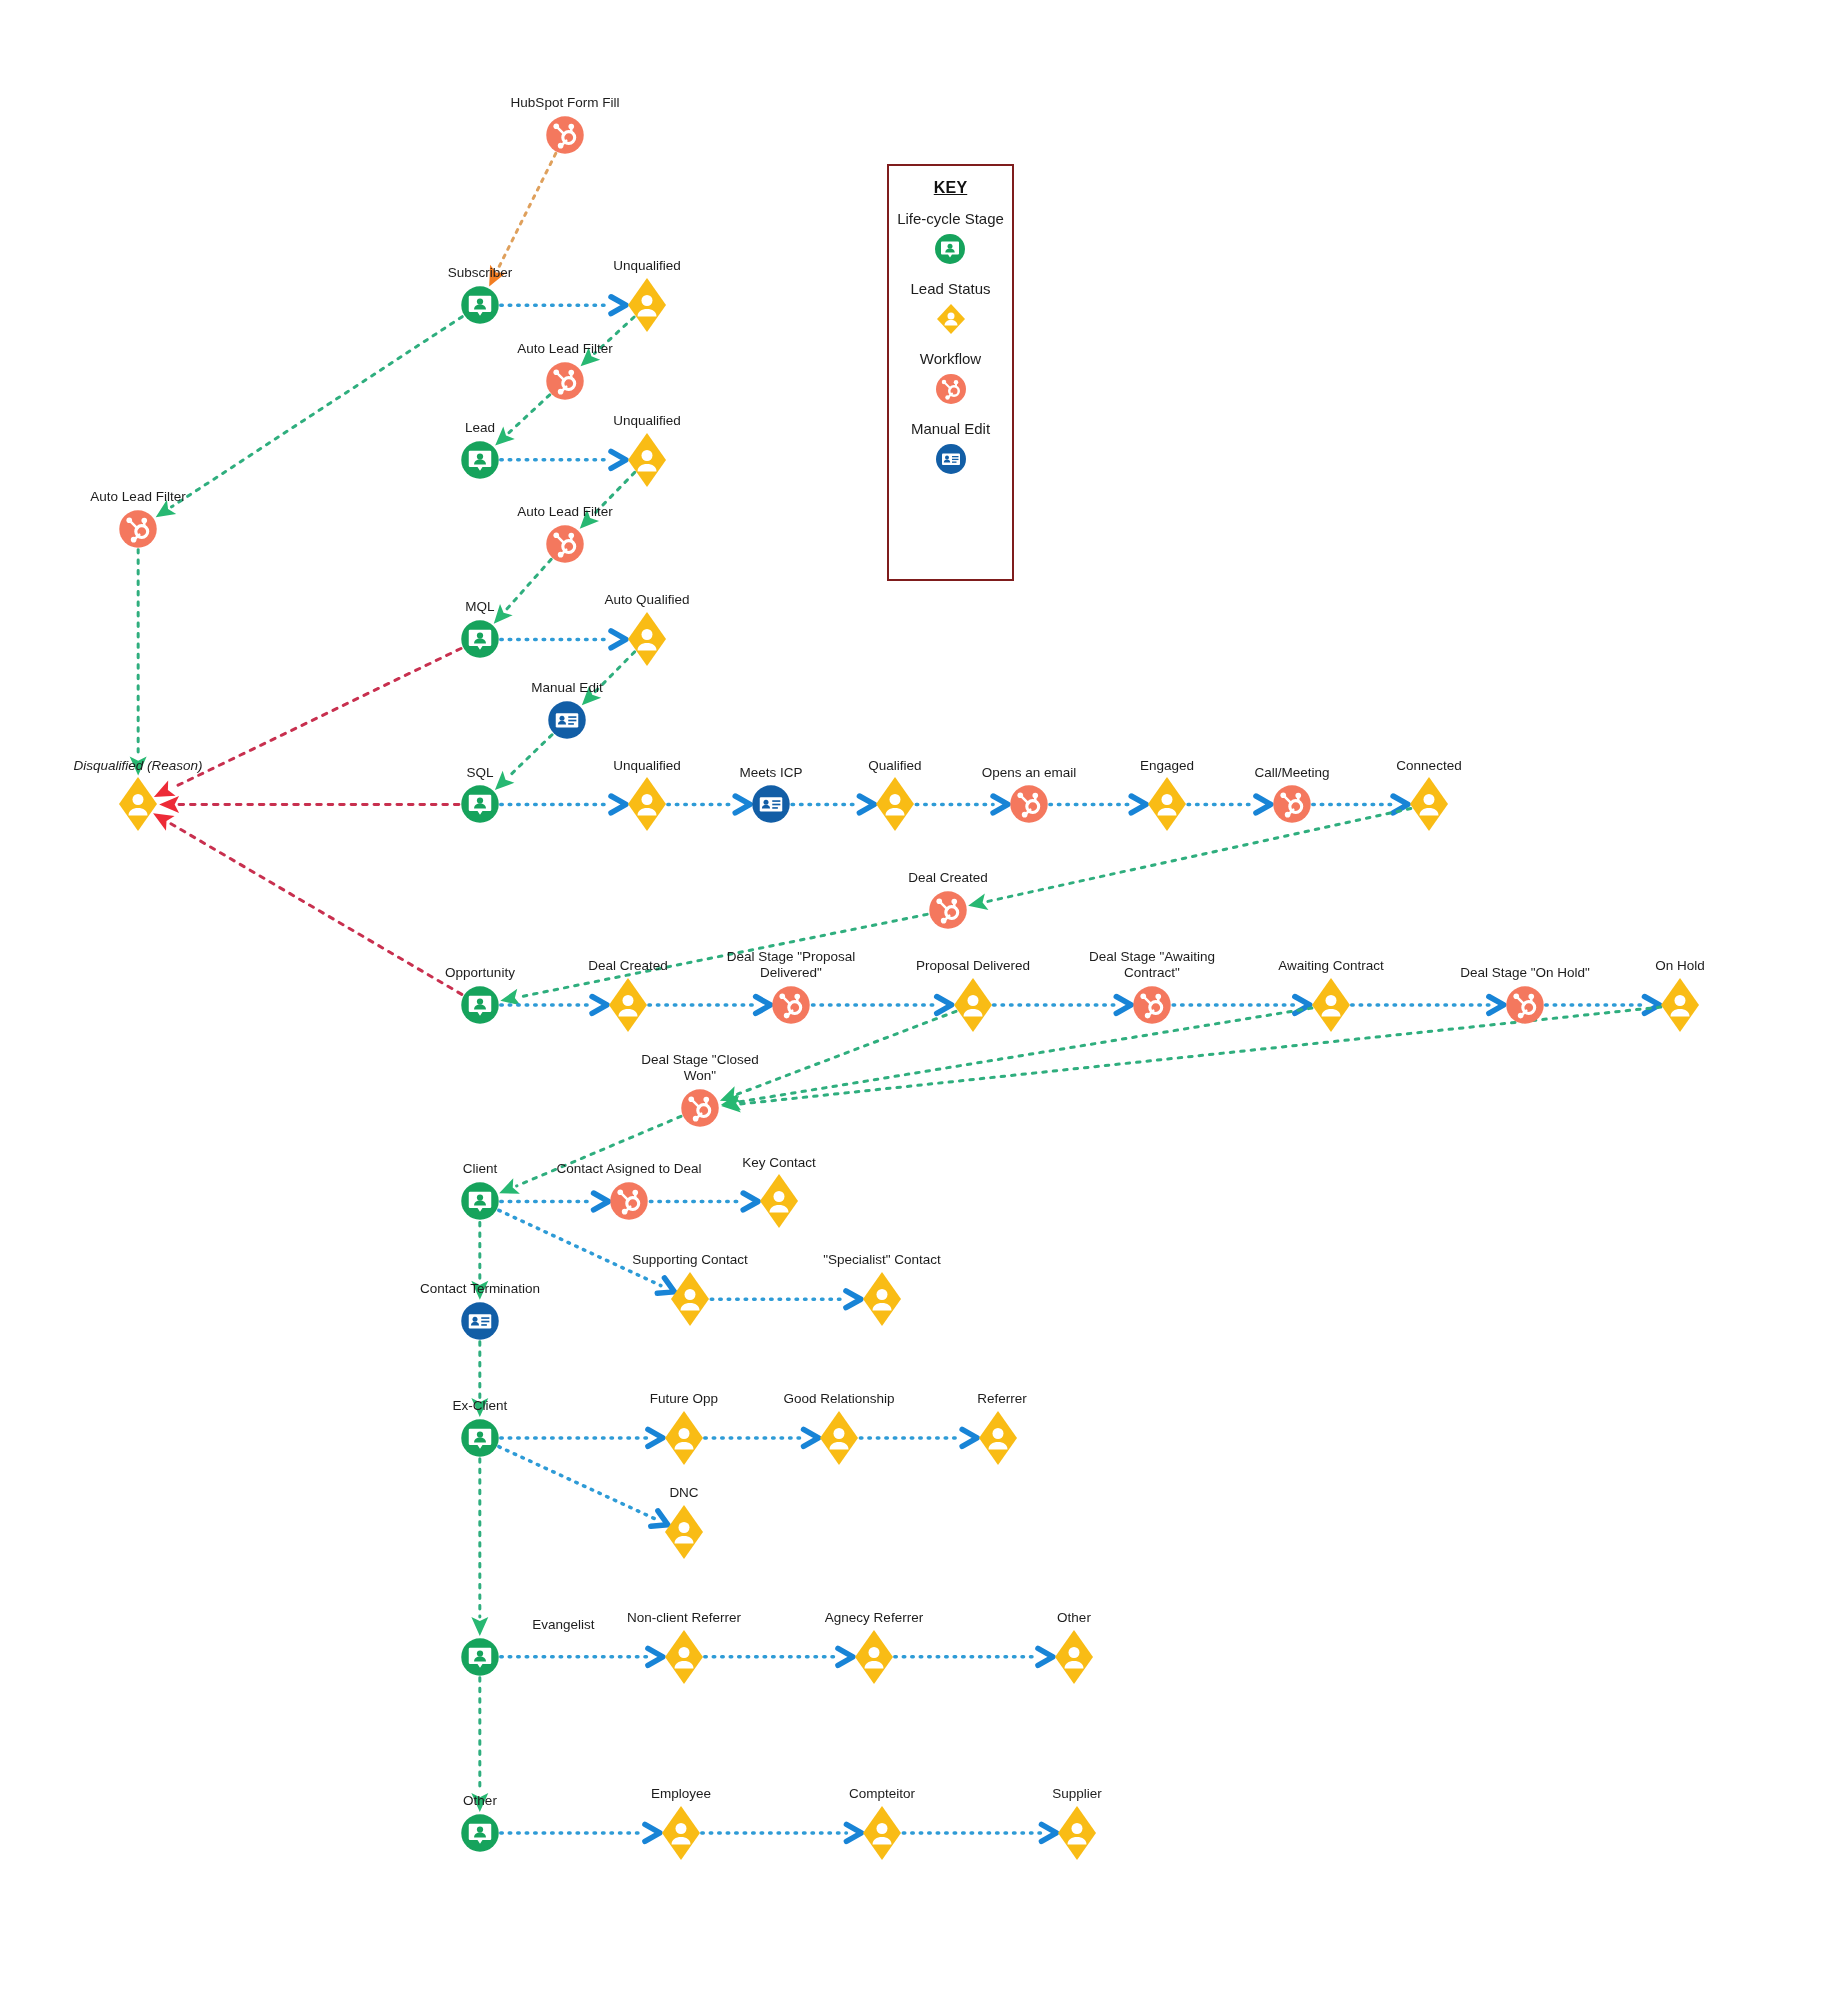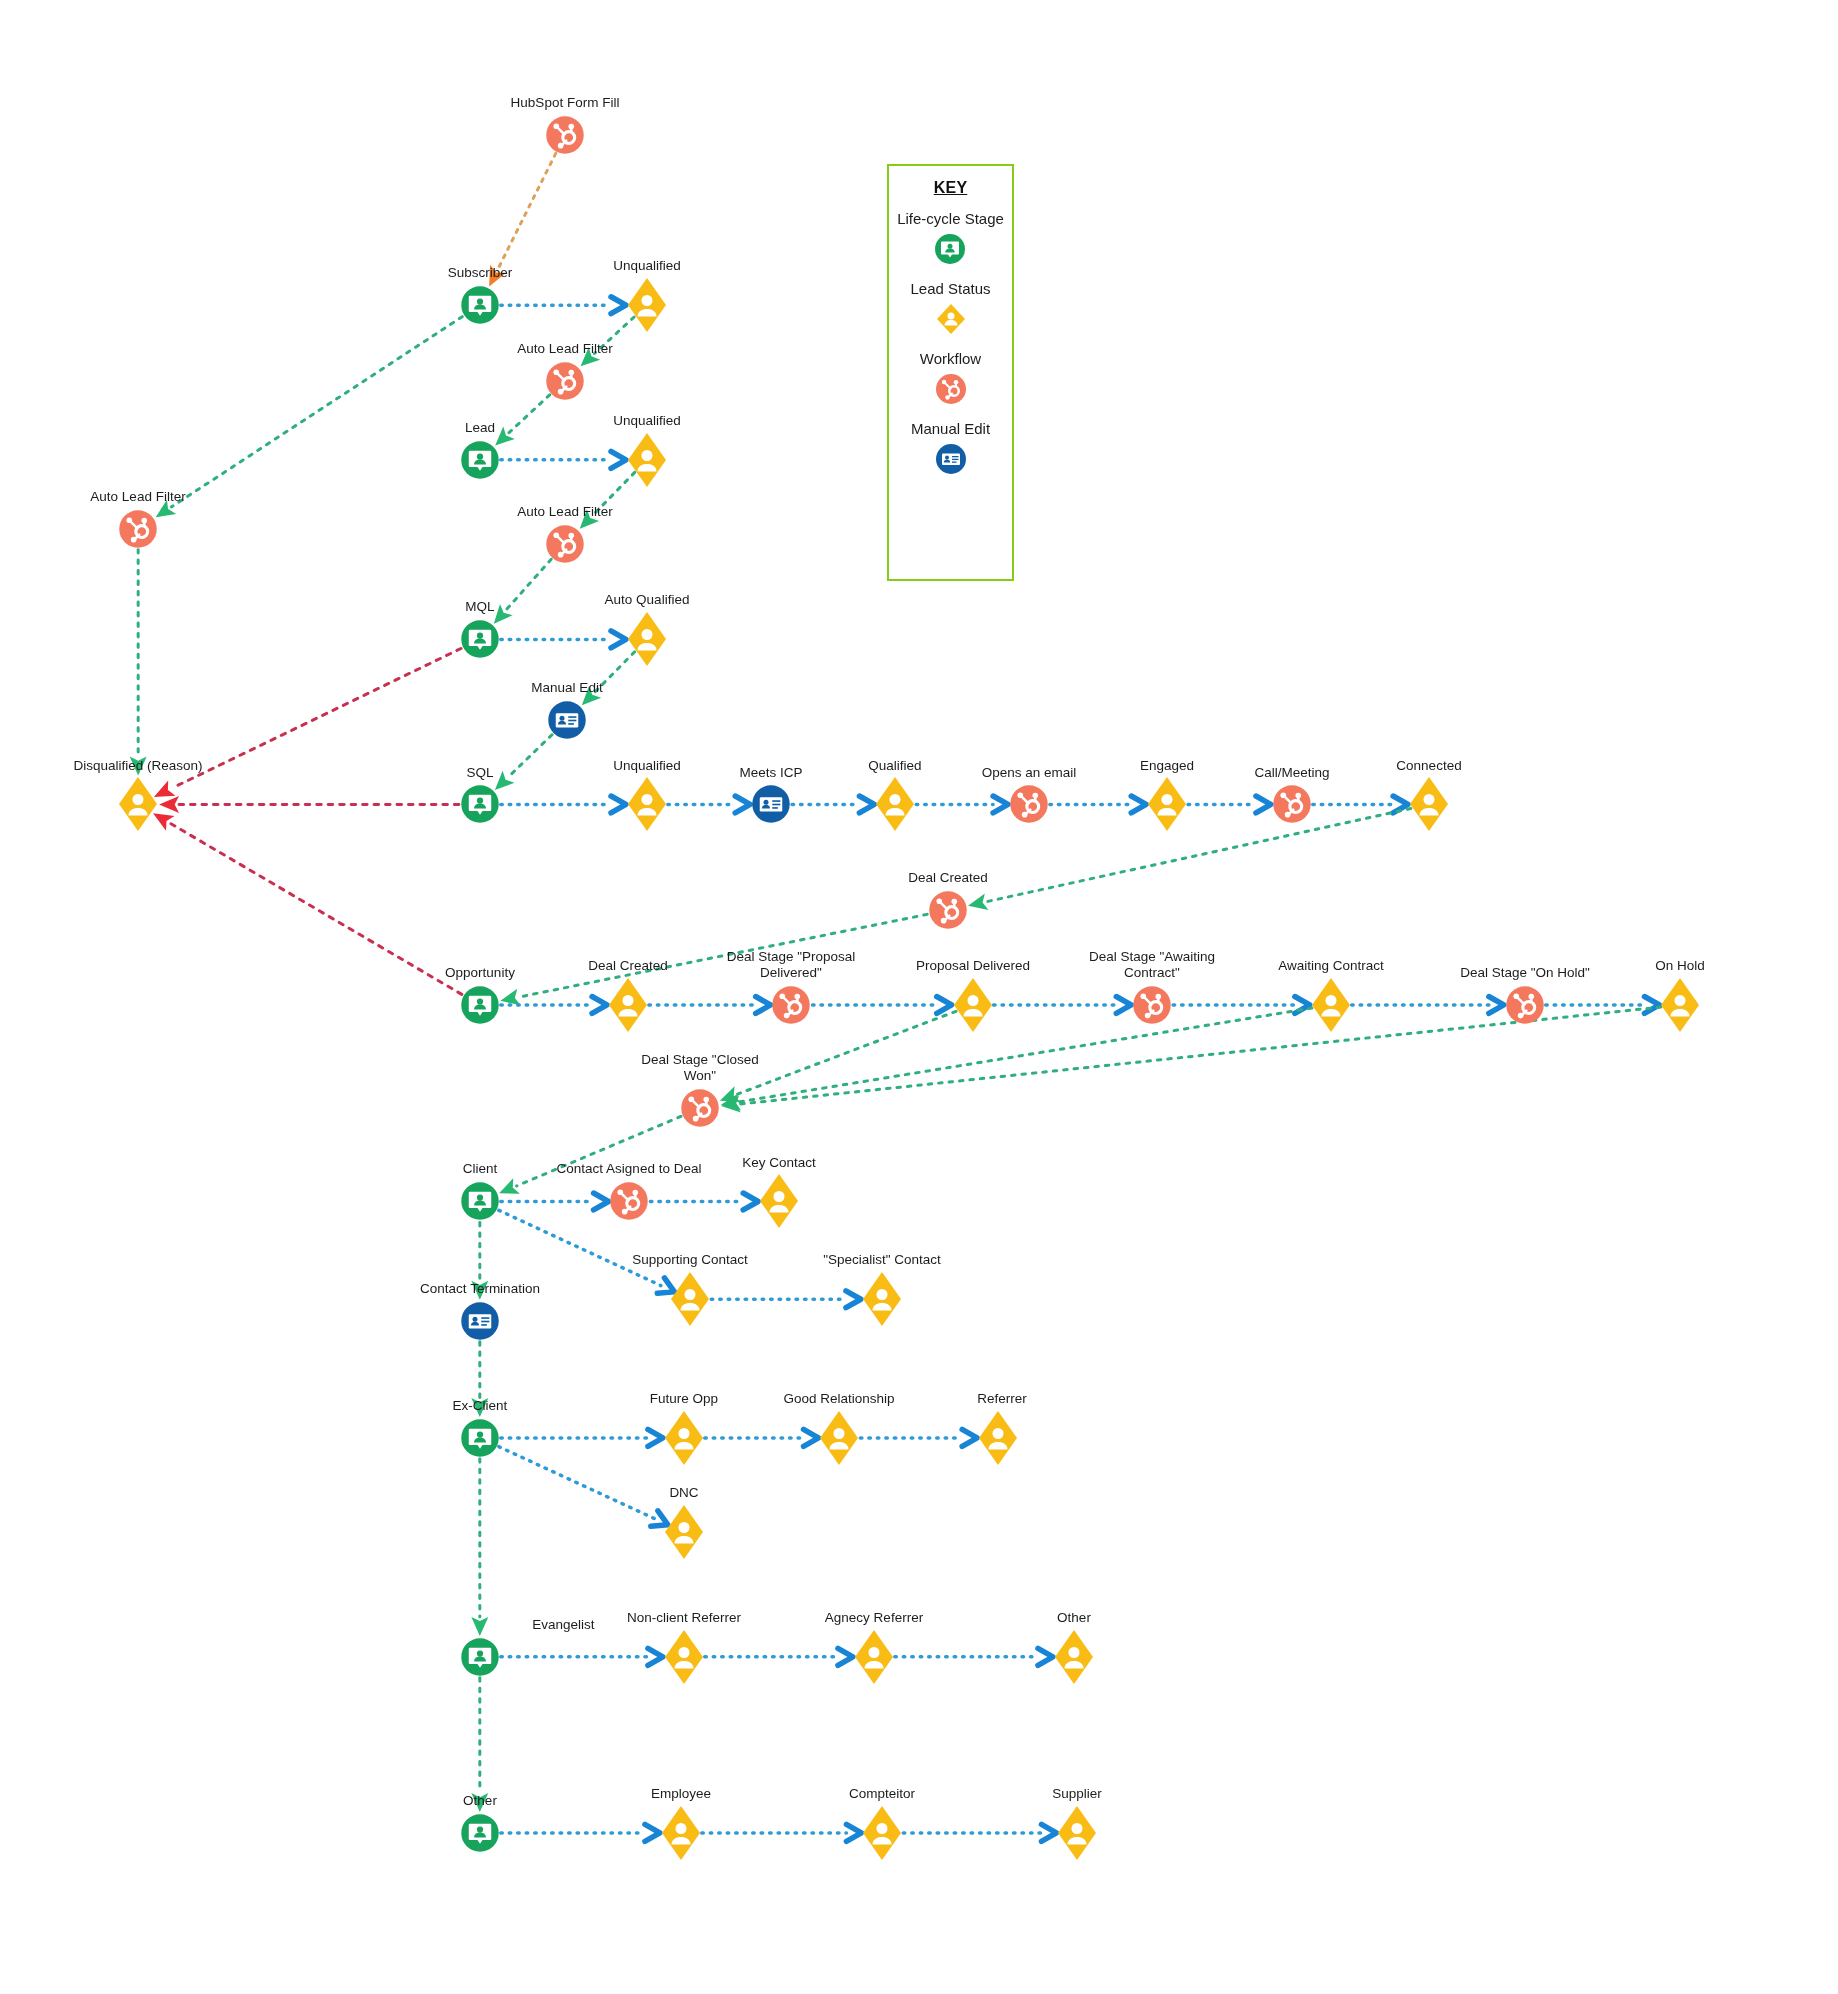--- a/index.html
+++ b/index.html
@@ -8,21 +8,21 @@
   svg#edges{position:absolute;left:0;top:0;width:1839px;height:1995px;pointer-events:none;}
 
   .node{position:absolute;transform:translate(-50%,-50%);display:flex;align-items:center;justify-content:center;}
   .node svg{display:block;}
 
   .nlabel{position:absolute;transform:translate(-50%,-100%);
           text-align:center;color:#1d1d1d;font-size:13.5px;line-height:1.18;
           white-space:pre-line;font-family:"Liberation Sans","DejaVu Sans",sans-serif;}
 
   
-  #keybox{position:absolute;border:2px solid #84cc16;background:#fff;box-sizing:border-box;
+  #keybox{position:absolute;border:2px solid #7f1d1d;background:#fff;box-sizing:border-box;
           display:flex;flex-direction:column;align-items:center;}
   #keybox .ktitle{font-size:16px;font-weight:bold;text-decoration:underline;color:#111;margin-top:13px;letter-spacing:0.2px;}
   #keybox .kitem{display:flex;flex-direction:column;align-items:center;margin-top:13px;}
   #keybox .kcap{font-size:15px;color:#1d1d1d;margin-bottom:6px;}
 </style>
 </head>
 <body>
 
 <div id="canvas">
 
@@ -389,21 +389,21 @@
       <div class="nlabel" style="left: 138px; top: 505px; width: 229px; margin-left: 0px;">Auto Lead Filter</div>
       <div class="node" style="left: 138px; top: 804px;">
         <span>
           <svg width="41" height="56" viewBox="0 0 82 112">
       <path d="M41 2 L79 56 L41 110 L3 56 Z" fill="#f9bc15"></path>
       <circle cx="41" cy="47" r="11" fill="#fff"></circle>
       <path d="M22 79c0-10 8.5-15 19-15s19 5 19 15z" fill="#fff"></path>
           </svg>
         </span>
       </div>
-      <div class="nlabel" style="left: 138px; top: 774px; width: 229px; margin-left: 0px;">Disqualified (Reason)</div>
+      <div class="nlabel" style="left: 138px; top: 774px; width: 229px; margin-left: 0px; font-style: italic;">Disqualified (Reason)</div>
       <div class="node" style="left: 480px; top: 804px;">
         <span>
           <svg width="40" height="40" viewBox="0 0 64 64">
       <circle cx="32" cy="32" r="30" fill="#16a35c"></circle>
       <path d="M16 17h32a2 2 0 0 1 2 2v22a2 2 0 0 1-2 2h-12l-4 6-4-6H16a2 2 0 0 1-2-2V19a2 2 0 0 1 2-2z" fill="#fff"></path>
       <circle cx="32" cy="26.5" r="5" fill="#16a35c"></circle>
       <path d="M22.5 39c0-5.2 4.3-8 9.5-8s9.5 2.8 9.5 8z" fill="#16a35c"></path>
           </svg>
         </span>
       </div>

